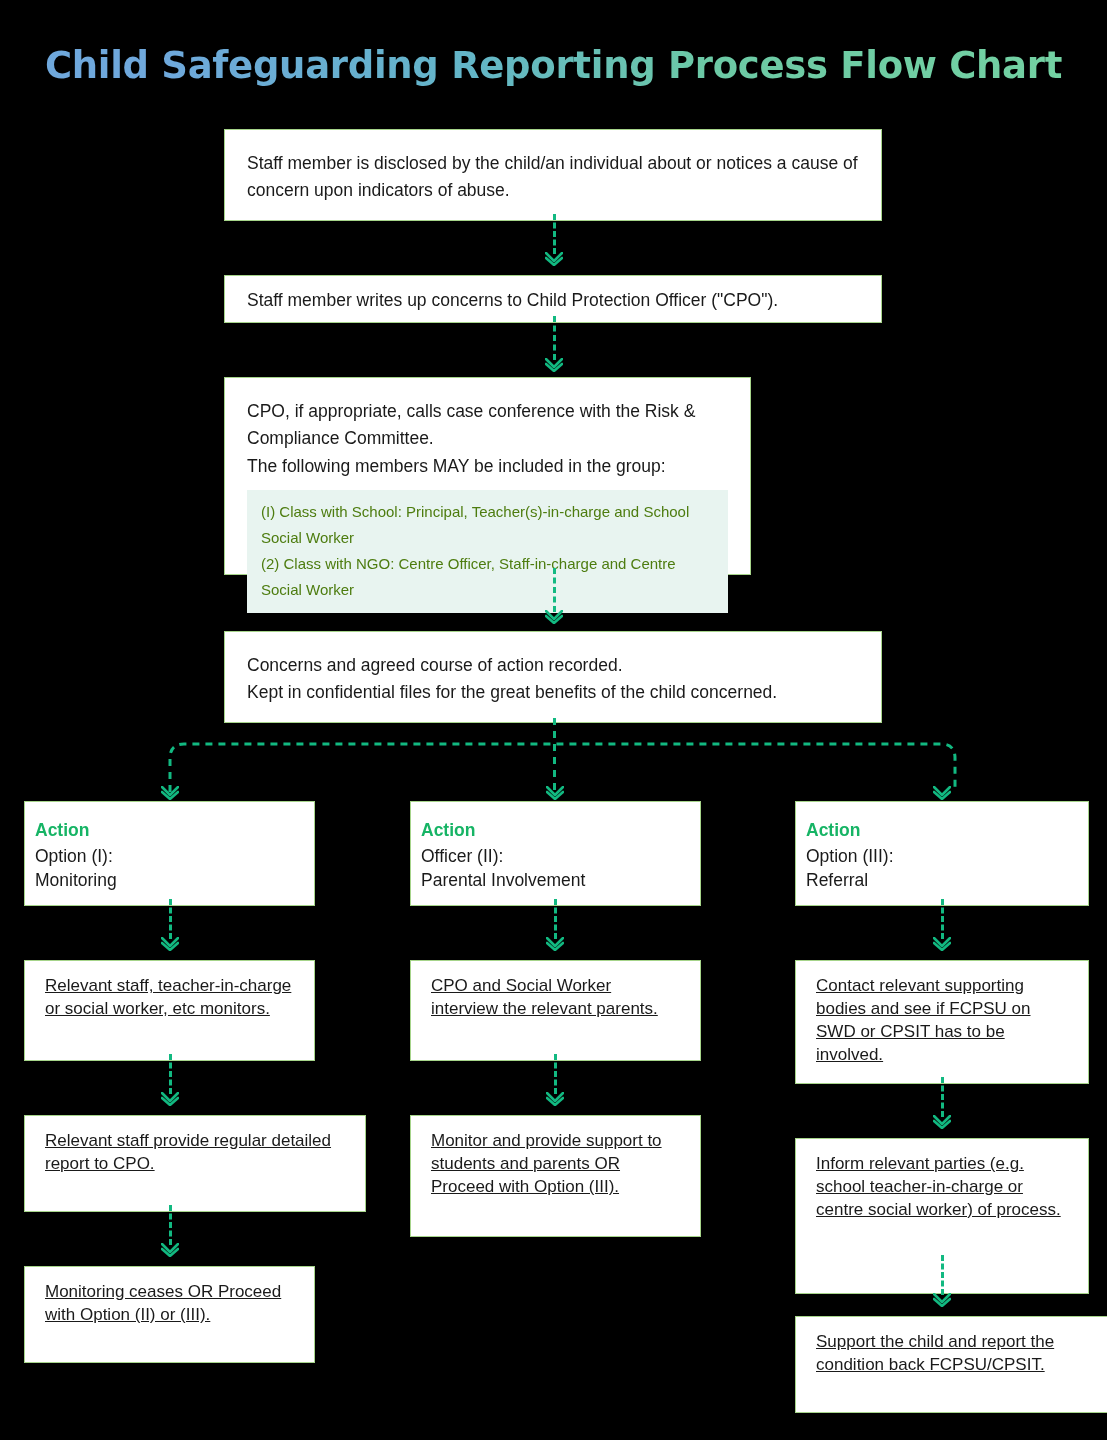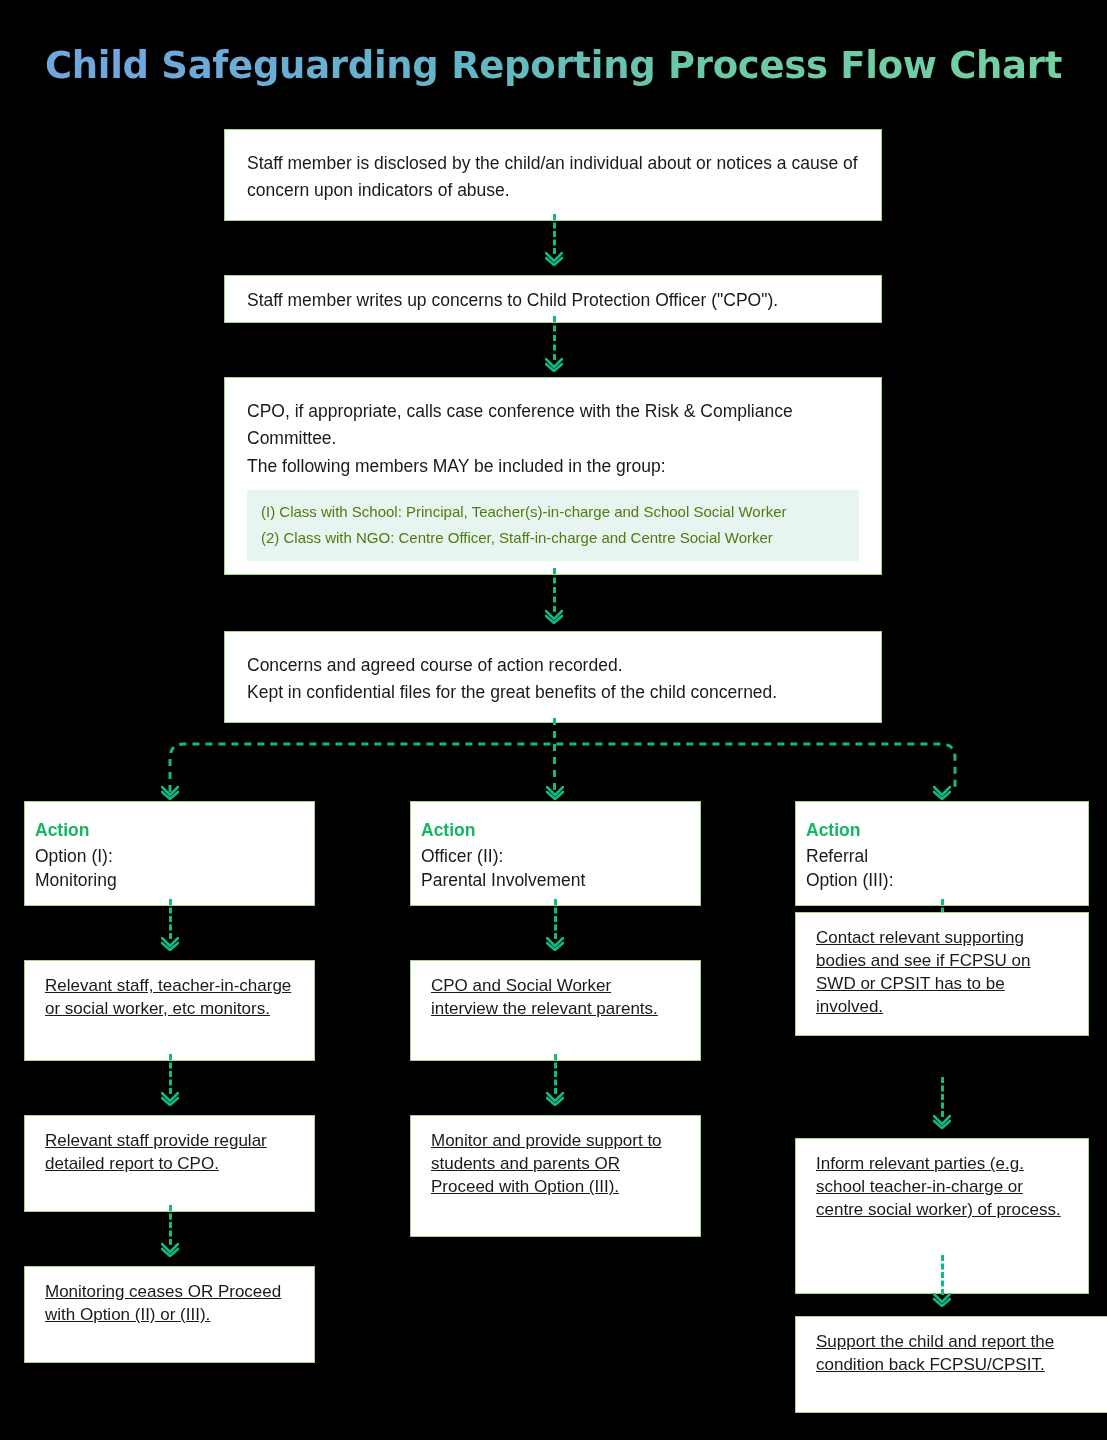--- a/index.html
+++ b/index.html
@@ -125,21 +125,21 @@
 
   <div class="conn" style="left:553px; top:316px; height:58px; width:3px;">
     <div class="vline" style="left:0; top:0; height:44px;"></div>
     <div class="arrowhead" style="left:-8px; top:42px;">
       <svg viewBox="0 0 18 14">
           <path d="M1 1 L9 9 L17 1 M1 6 L9 13 L17 6" fill="none" stroke="currentColor" stroke-width="2.6" stroke-linecap="round" stroke-linejoin="round"></path>
         </svg>
     </div>
   </div>
 
-  <div class="node wide" style="left:224px; top:370px; width:658px; height:198px;">
+  <div class="node wide" style="left:224px; top:370px; width:527px; height:198px;">
     <p>CPO, if appropriate, calls case conference with the Risk &amp; Compliance Committee.</p>
     <p style="margin-top:1px;">The following members MAY be included in the group:</p>
     <div class="sublist">
       <p>(I) Class with School: Principal, Teacher(s)-in-charge and School Social Worker</p>
       <p>(2) Class with NGO: Centre Officer, Staff-in-charge and Centre Social Worker</p>
     </div>
   </div>
 
   <div class="conn" style="left:553px; top:568px; height:58px; width:3px;">
     <div class="vline" style="left:0; top:0; height:44px;"></div>
@@ -203,21 +203,21 @@
 
   <div class="conn" style="left:169px; top:1054px; height:54px; width:3px;">
     <div class="vline" style="left:0; top:0; height:40px;"></div>
     <div class="arrowhead" style="left:-8px; top:38px;">
       <svg viewBox="0 0 18 14">
           <path d="M1 1 L9 9 L17 1 M1 6 L9 13 L17 6" fill="none" stroke="currentColor" stroke-width="2.6" stroke-linecap="round" stroke-linejoin="round"></path>
         </svg>
     </div>
   </div>
 
-  <div class="node col" style="left:24px; top:1108px; width:291px; height:97px;">
+  <div class="node col" style="left:24px; top:1108px; width:342px; height:97px;">
     <p>Relevant staff provide regular detailed report to CPO.</p>
   </div>
 
   <div class="conn" style="left:169px; top:1205px; height:54px; width:3px;">
     <div class="vline" style="left:0; top:0; height:40px;"></div>
     <div class="arrowhead" style="left:-8px; top:38px;">
       <svg viewBox="0 0 18 14">
           <path d="M1 1 L9 9 L17 1 M1 6 L9 13 L17 6" fill="none" stroke="currentColor" stroke-width="2.6" stroke-linecap="round" stroke-linejoin="round"></path>
         </svg>
     </div>
@@ -254,34 +254,34 @@
         </svg>
     </div>
   </div>
 
   <div class="node col" style="left:410px; top:1108px; width:291px; height:122px;">
     <p>Monitor and provide support to students and parents OR Proceed with Option (III).</p>
   </div>
 
   <div class="node action" style="left:795px; top:794px; width:294px; height:105px;">
     <div class="action-label">Action</div>
+    <div>Option (III):</div>
     <div>Referral</div>
-    <div>Option (III):</div>
   </div>
 
   <div class="conn" style="left:941px; top:899px; height:54px; width:3px;">
     <div class="vline" style="left:0; top:0; height:40px;"></div>
     <div class="arrowhead" style="left:-8px; top:38px;">
       <svg viewBox="0 0 18 14">
           <path d="M1 1 L9 9 L17 1 M1 6 L9 13 L17 6" fill="none" stroke="currentColor" stroke-width="2.6" stroke-linecap="round" stroke-linejoin="round"></path>
         </svg>
     </div>
   </div>
 
-  <div class="node col" style="left:795px; top:905px; width:294px; height:124px;">
+  <div class="node col" style="left:795px; top:953px; width:294px; height:124px;">
     <p>Contact relevant supporting bodies and see if FCPSU on SWD or CPSIT has to be involved.</p>
   </div>
 
   <div class="conn" style="left:941px; top:1077px; height:54px; width:3px;">
     <div class="vline" style="left:0; top:0; height:40px;"></div>
     <div class="arrowhead" style="left:-8px; top:38px;">
       <svg viewBox="0 0 18 14">
           <path d="M1 1 L9 9 L17 1 M1 6 L9 13 L17 6" fill="none" stroke="currentColor" stroke-width="2.6" stroke-linecap="round" stroke-linejoin="round"></path>
         </svg>
     </div>

